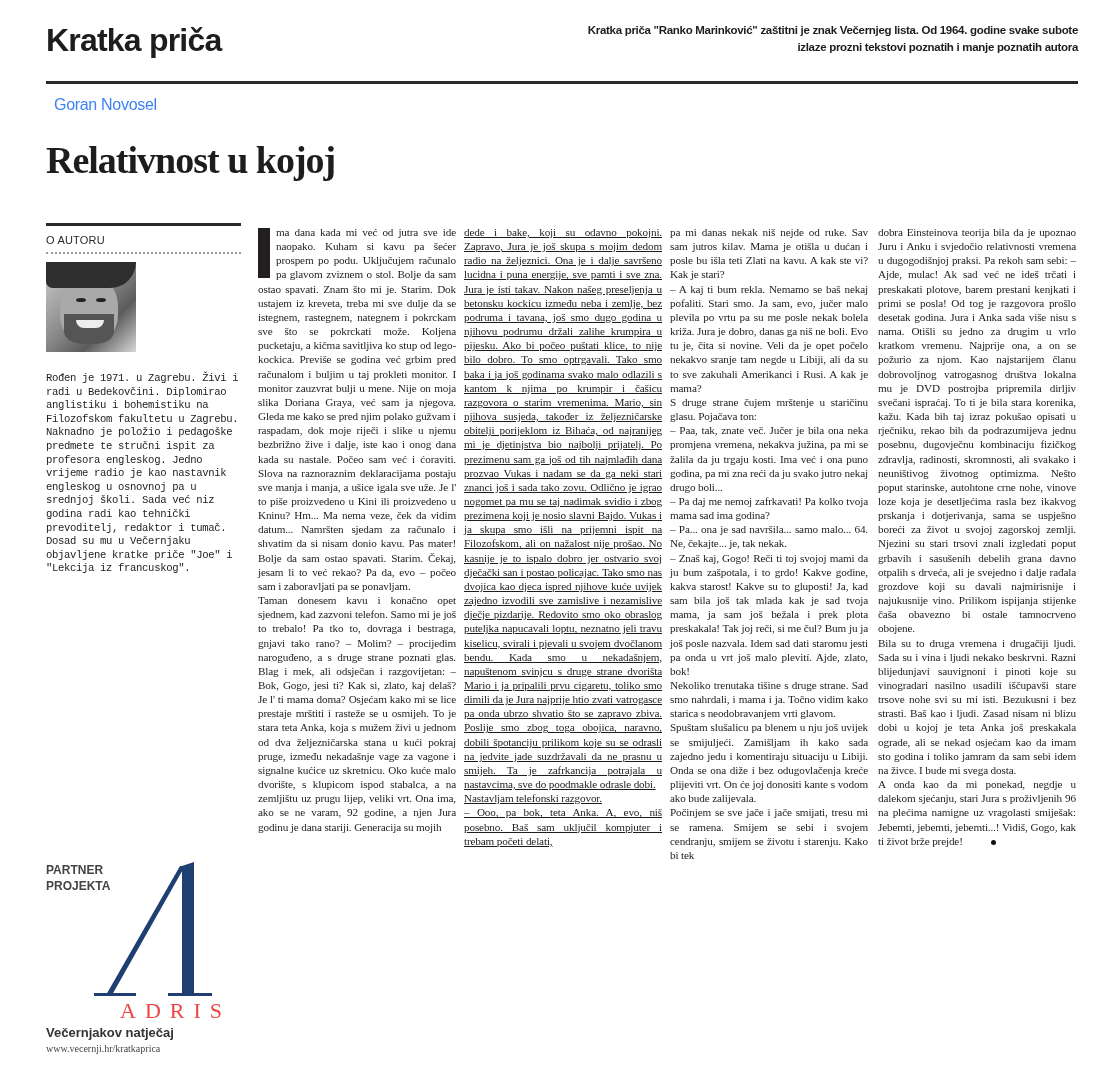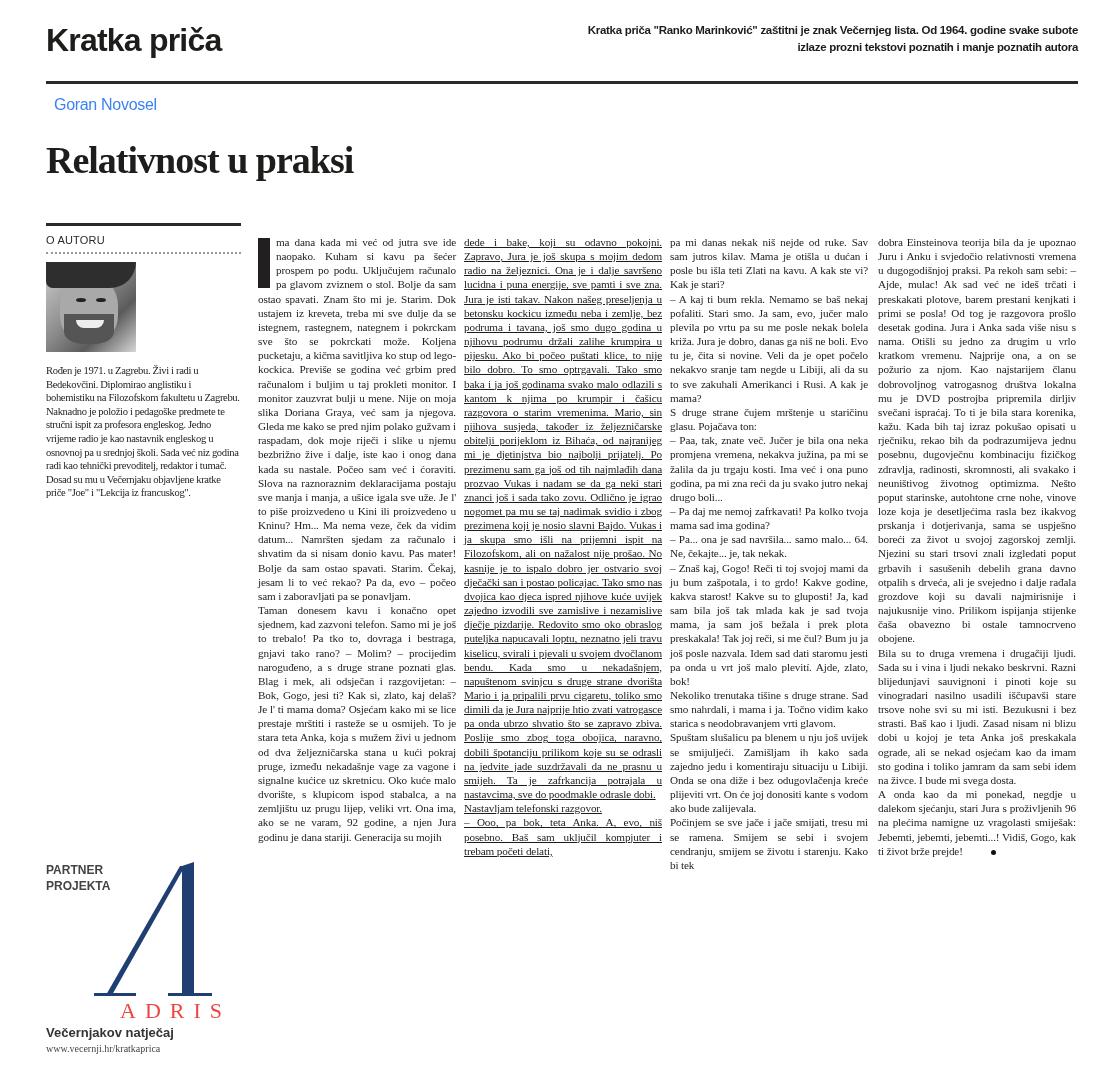--- a/index.html
+++ b/index.html
@@ -17,49 +17,49 @@
     .sidebar { position: absolute; left: 46px; top: 223px; width: 195px; }
     .sidebar-rule { height: 3px; background: #2a2a2a; }
     .sidebar-label { font-family: "Liberation Sans", sans-serif; font-weight: normal; font-size: 11px; margin-top: 8px; color: #2a2a2a; letter-spacing: 0.2px; }
     .sidebar-dots { margin-top: 6px; border-top: 2px dotted #999; height: 1px; }
     .author-photo { margin-top: 8px; width: 90px; height: 90px; background: linear-gradient(135deg, #cfcfcf 0%, #8b8b8b 45%, #5b5b5b 70%, #d6d6d6 100%); position: relative; overflow: hidden; }
     .author-photo .hair { position: absolute; left: 0; top: 0; width: 90px; height: 26px; background: #2e2e2e; border-radius: 0 0 40px 10px; }
     .author-photo .face { position: absolute; left: 14px; top: 14px; width: 58px; height: 66px; background: #a9a9a9; border-radius: 45% 45% 40% 40%; }
     .author-photo .beard { position: absolute; left: 18px; top: 52px; width: 50px; height: 30px; background: #555; border-radius: 0 0 40% 40%; }
     .author-photo .smile { position: absolute; left: 30px; top: 58px; width: 28px; height: 8px; background: #eee; border-radius: 0 0 14px 14px; }
     .author-photo .eye { position: absolute; top: 36px; width: 10px; height: 4px; background: #222; border-radius: 50%; }
-    .author-bio { margin-top: 12px; font-family: Liberation Serif, serif; font-size: 10.6px; line-height: 13.6px; letter-spacing: -0.35px; color: #1d1d1b; }
+    .author-bio { margin-top: 20px; font-family: Liberation Mono, monospace; font-size: 10.6px; line-height: 13.6px; letter-spacing: -0.35px; color: #1d1d1b; }
 
     .partner { position: absolute; left: 46px; top: 858px; width: 195px; height: 205px; }
     .partner-label { position: absolute; left: 0; top: 4px; width: 80px; font-family: "Liberation Sans", sans-serif; font-weight: bold; font-size: 12px; line-height: 16px; color: #444; }
     .adris-logo { position: absolute; left: 22px; top: 0; width: 180px; height: 160px; }
     .adris-word { position: absolute; left: 74px; top: 140px; font-family: "Liberation Serif", serif; font-size: 22px; letter-spacing: 9px; color: #ef4444; }
     .partner-contest { position: absolute; left: 0; top: 167px; font-family: "Liberation Sans", sans-serif; font-size: 13px; font-weight: bold; color: #333; }
     .partner-url { position: absolute; left: 0; top: 185px; font-family: "Liberation Serif", serif; font-size: 10px; color: #444; text-align: center; }
 
-    .col { position: absolute; top: 225px; width: 198px; font-family: "Liberation Serif", serif; font-size: 11.2px; line-height: 14.15px; letter-spacing: -0.15px; text-align: justify; hyphens: auto; color: #1d1d1b; margin-top: 10px; }
+    .col { position: absolute; top: 225px; width: 198px; font-family: "Liberation Serif", serif; font-size: 11.2px; line-height: 14.15px; letter-spacing: -0.15px; text-align: justify; hyphens: auto; color: #1d1d1b; }
     .col p { margin: 0; }
     .col1 { left: 258px; }
     .col2 { left: 464px; text-decoration: underline; }
     .col3 { left: 670px; }
     .col4 { left: 878px; }
     .dropcap { float: left; width: 12px; height: 50px; background: #231f20; margin: 3px 6px 0 0; }
     .endmark { display: inline-block; width: 5px; height: 5px; border-radius: 50%; background: #111; margin-left: 28px; vertical-align: middle; }
   </style>
 </head>
 <body>
 
 <div class="header">
   <div class="section-title">Kratka priča</div>
   <div class="section-note">Kratka priča "Ranko Marinković" zaštitni je znak Večernjeg lista. Od 1964. godine svake subote izlaze prozni tekstovi poznatih i manje poznatih autora</div>
 </div>
 <div class="header-rule"></div>
 
 <div class="byline">Goran Novosel</div>
-<h1 class="headline">Relativnost u praksi</h1>
+<h1 class="headline">Relativnost u kojoj</h1>
 
 <aside class="sidebar">
   <div class="sidebar-rule"></div>
   <div class="sidebar-label">O AUTORU</div>
   <div class="sidebar-dots"></div>
   <div class="author-photo">
     <div class="face"></div>
     <div class="hair"></div>
     <div class="eye" style="left:30px"></div>
     <div class="eye" style="left:50px"></div>

